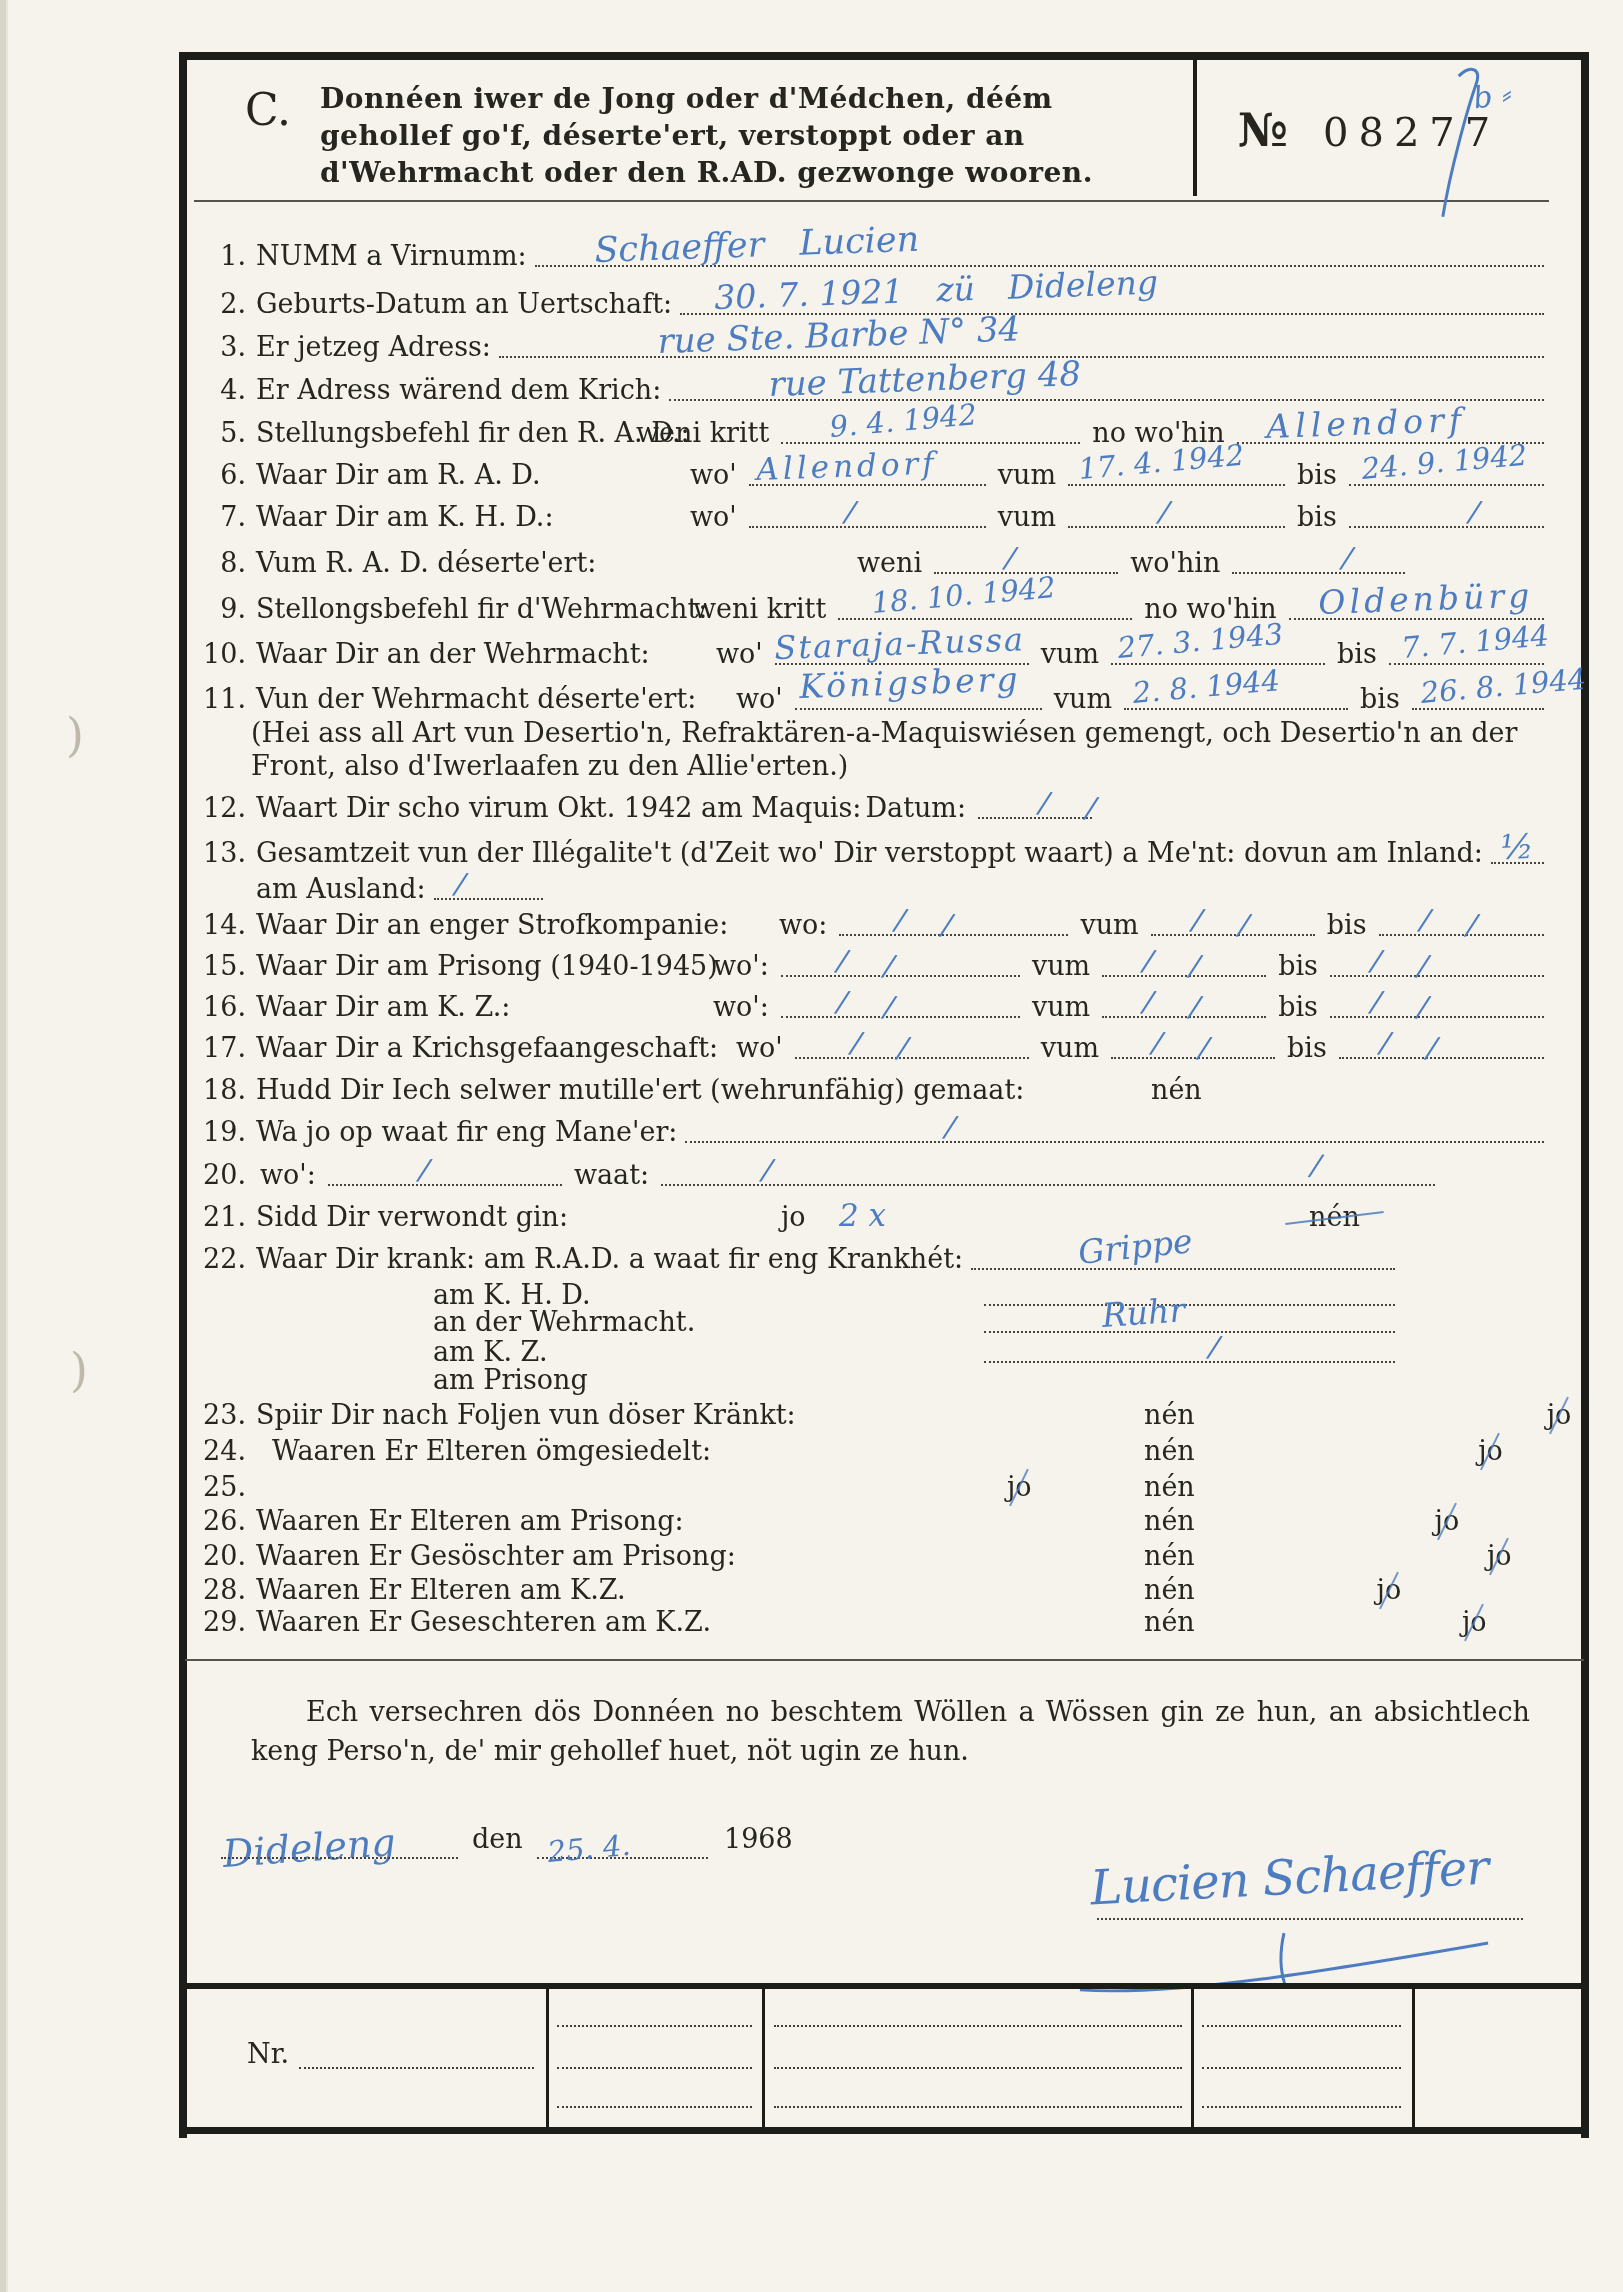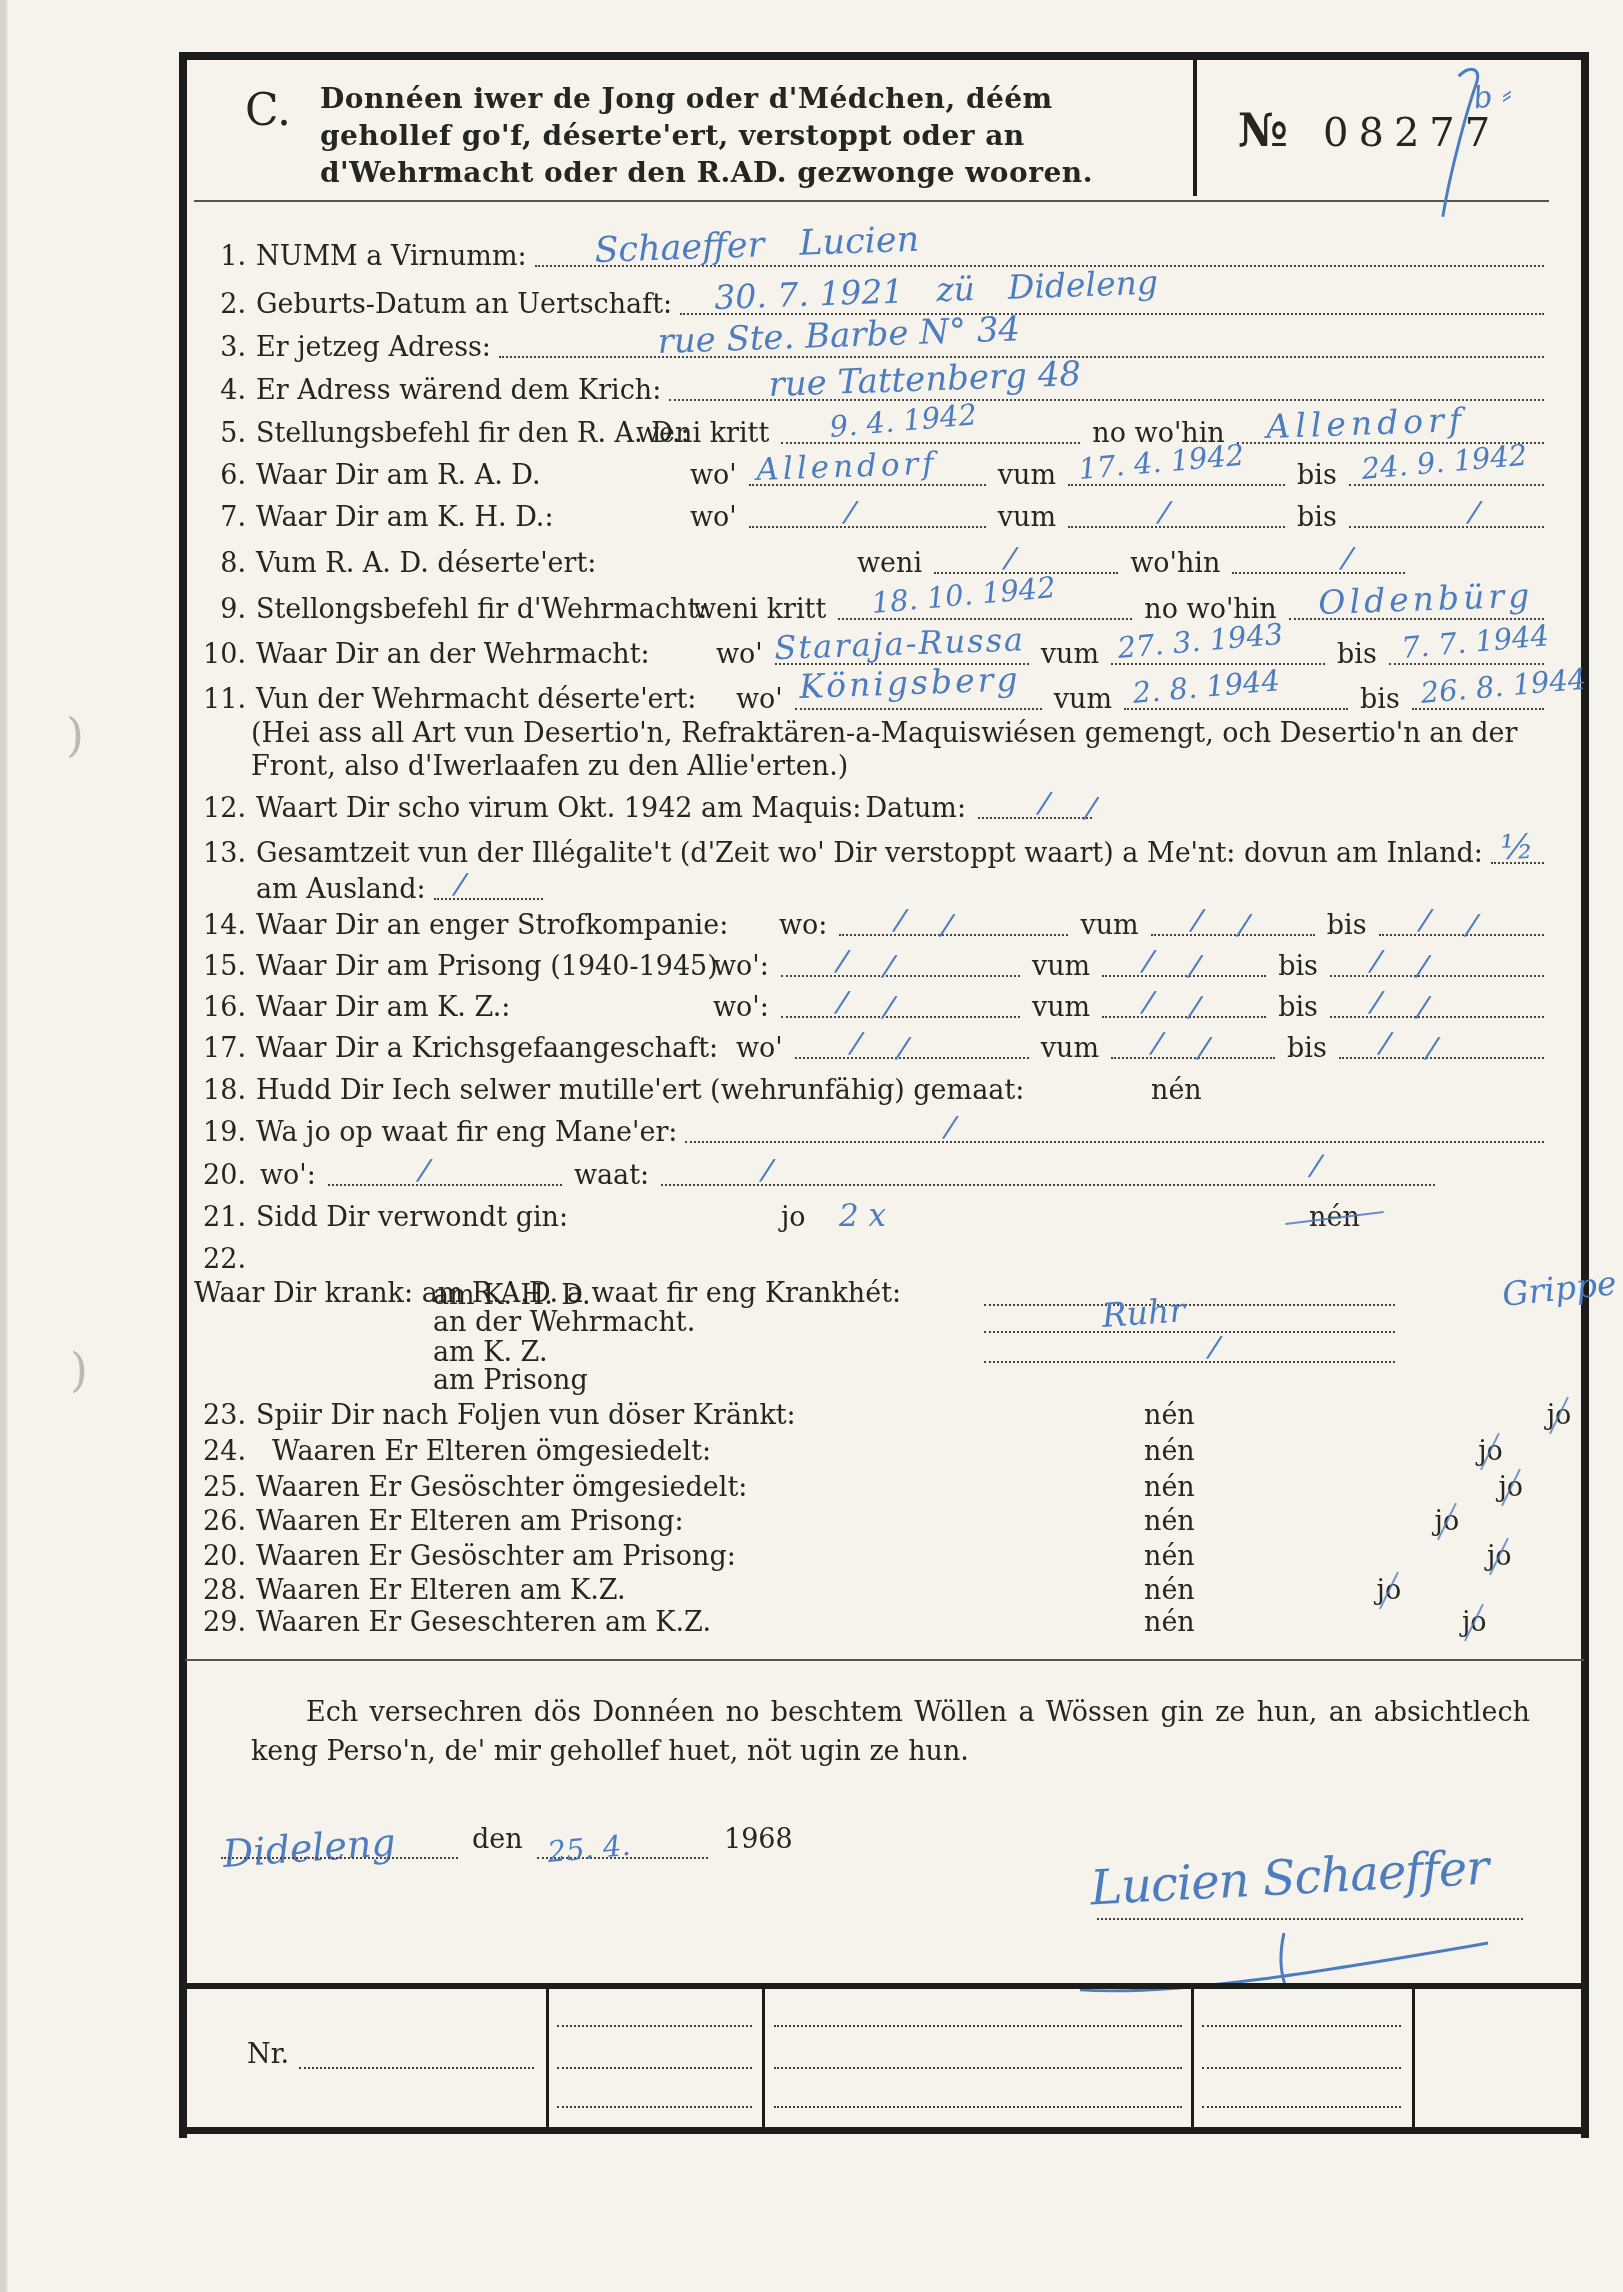--- a/index.html
+++ b/index.html
@@ -327,21 +327,21 @@
 </div>
 
 <div class="row" style="top:1200px;">
   <span class="num">21.</span>
   <span class="lbl">Sidd Dir verwondt gin:</span>
   <span class="yn" style="left:587px;">jo</span>
   <span class="yn" style="left:645px;bottom:2px;font-style:italic;color:#4d7dc0;font-size:31px;">2 x</span>
   <span class="yn struck-h" style="left:741px;">nén</span>
 </div>
 
-<div class="row" style="top:1242px;right:221px;flex-direction:column;">
+<div class="row" style="top:1242px;right:221px;">
   <span class="num">22.</span>
   <span class="lbl">Waar Dir krank: am R.A.D. a waat fir eng Krankhét:</span>
   <span class="dotf">
       <span class="hw" style="left:109px;font-size:33px;transform:rotate(-6deg);">Grippe</span>
     </span>
 </div>
 <div class="row" style="top:1278px;left:433px;right:221px;">
   <span class="lbl" style="width:543px;">am K. H. D.</span>
   <span class="dotf">
       <span class="hw"></span>
@@ -373,21 +373,20 @@
   <span class="yn" style="left:950px;">nén</span>
 </div>
 <div class="row" style="top:1434px;gap:16px;">
   <span class="num">24.</span>
   <span class="lbl">Waaren Er Elteren ömgesiedelt:</span>
   <span class="yn struck-d" style="left:751px;">jo</span>
   <span class="yn" style="left:950px;">nén</span>
 </div>
 <div class="row" style="top:1470px;">
   <span class="num">25.</span>
-  <span class="lbl">Waaren Er Gesöschter ömgesiedelt:</span>
   <span class="yn struck-d" style="left:751px;">jo</span>
   <span class="yn" style="left:950px;">nén</span>
 </div>
 <div class="row" style="top:1504px;">
   <span class="num">26.</span>
   <span class="lbl">Waaren Er Elteren am Prisong:</span>
   <span class="yn struck-d" style="left:751px;">jo</span>
   <span class="yn" style="left:950px;">nén</span>
 </div>
 <div class="row" style="top:1539px;">

